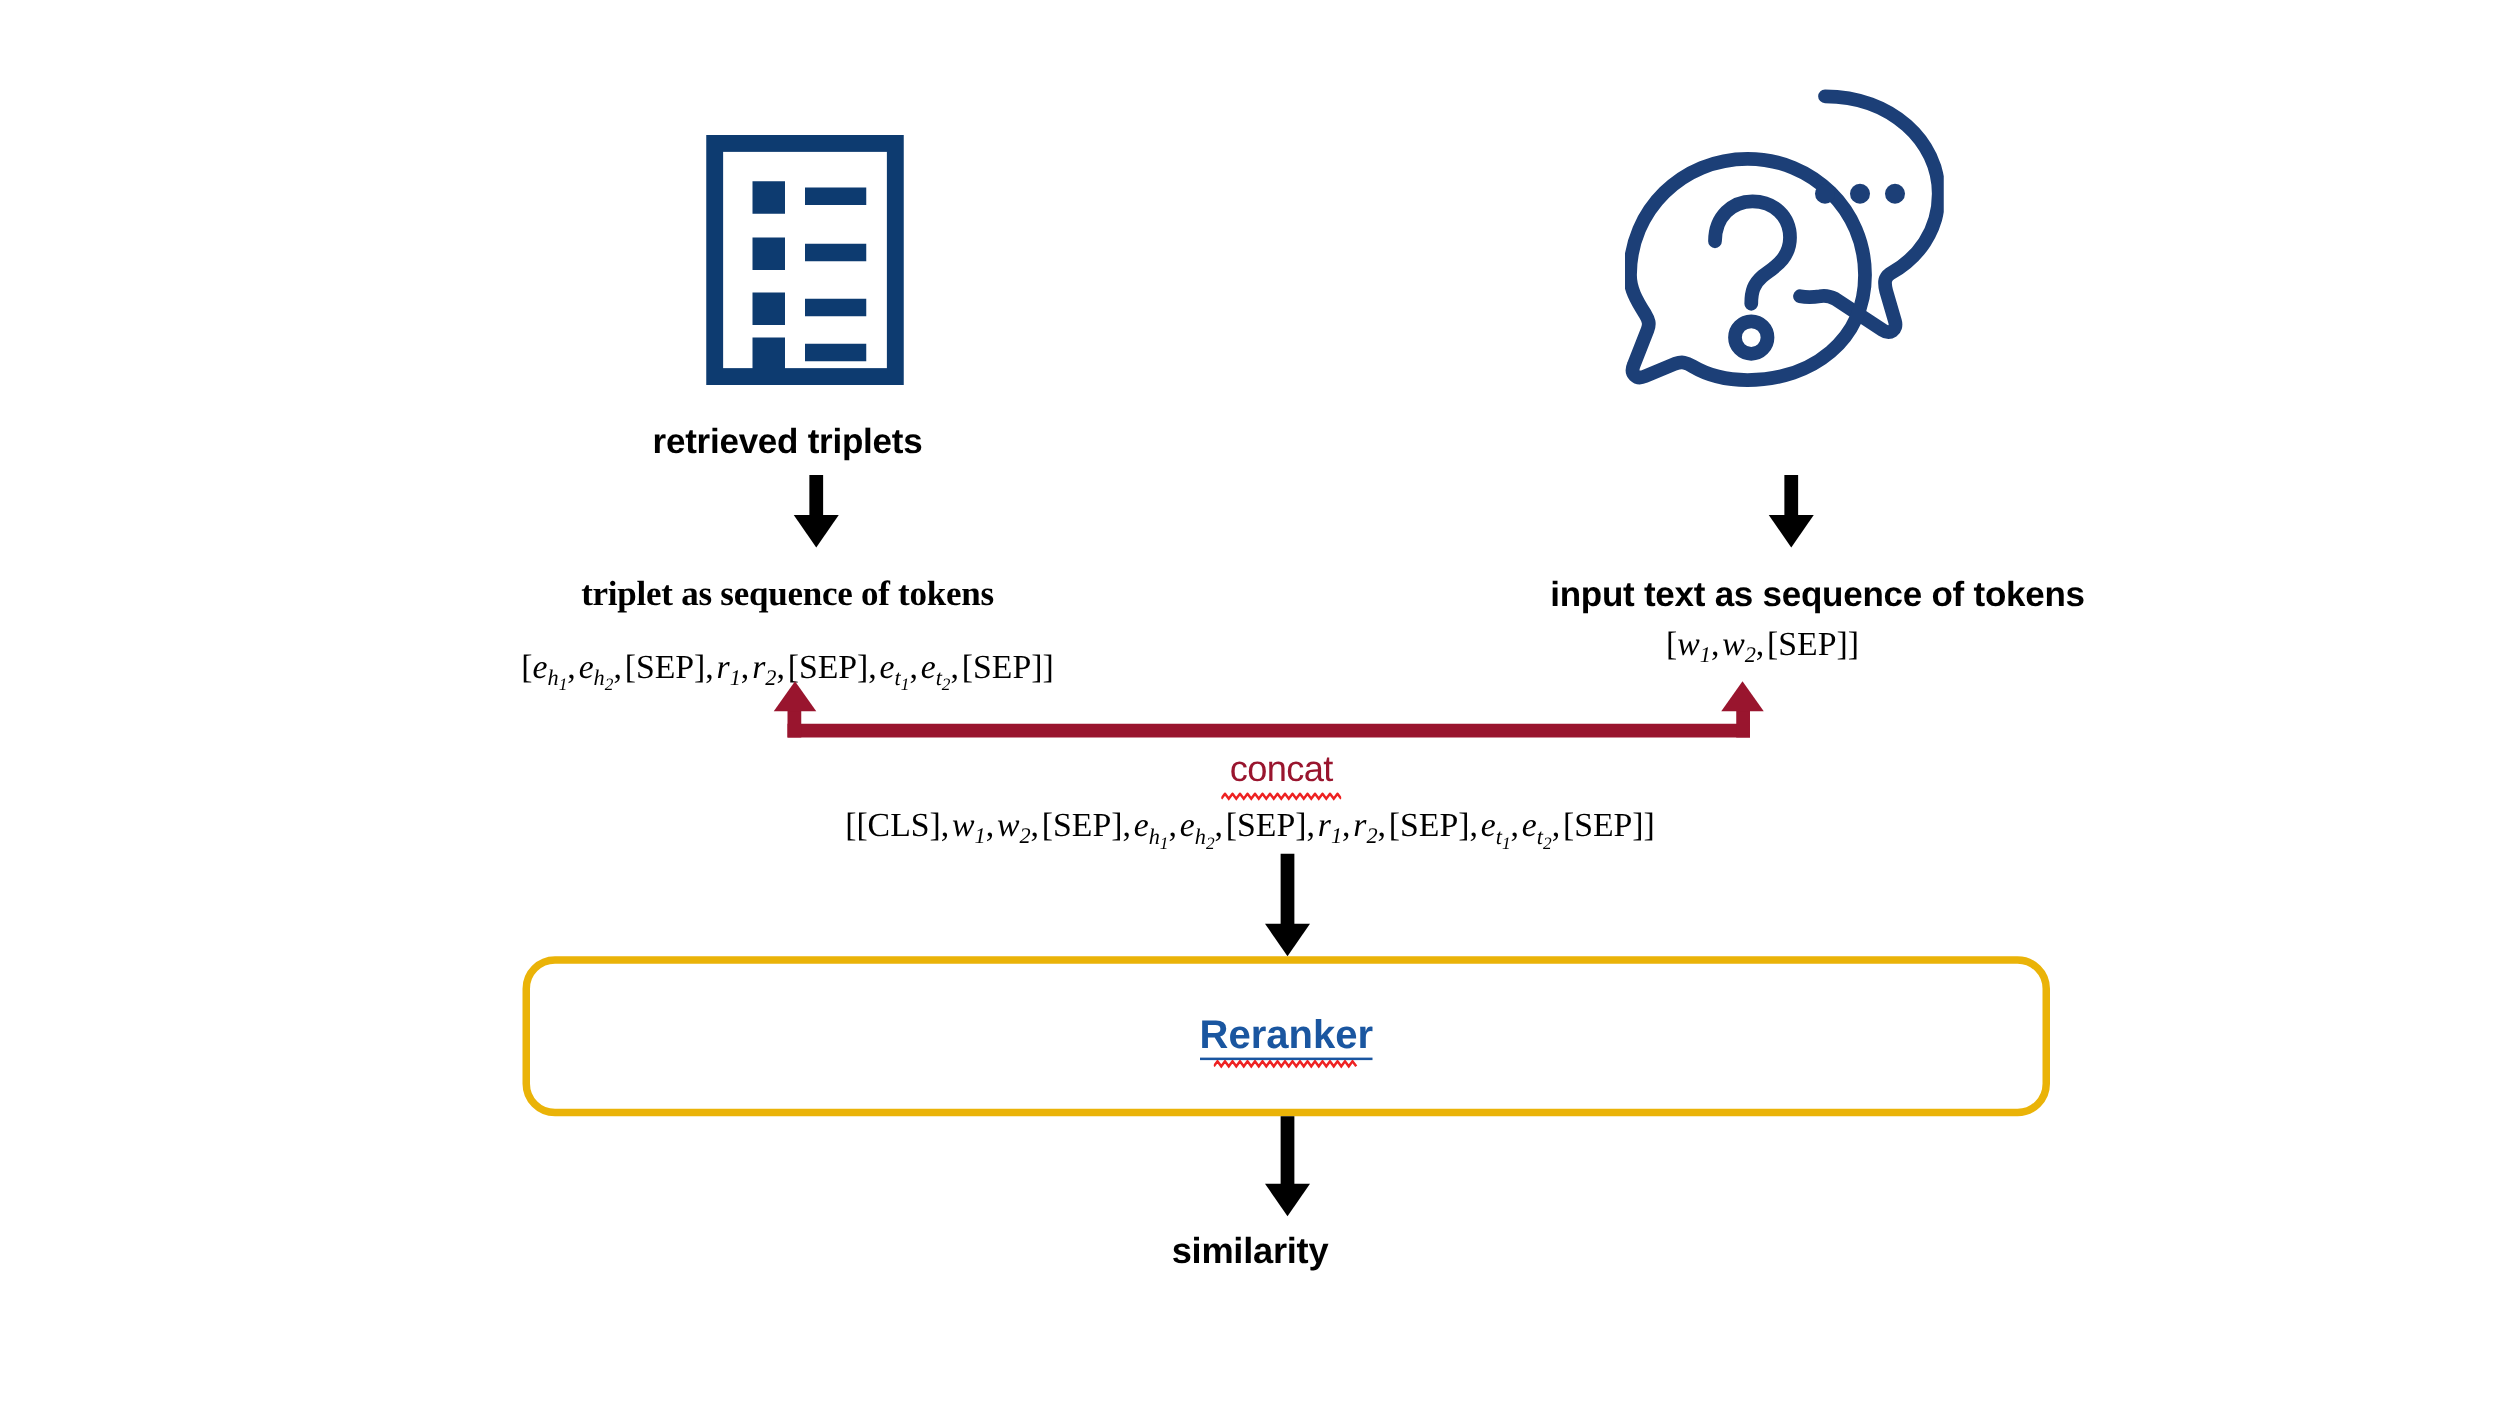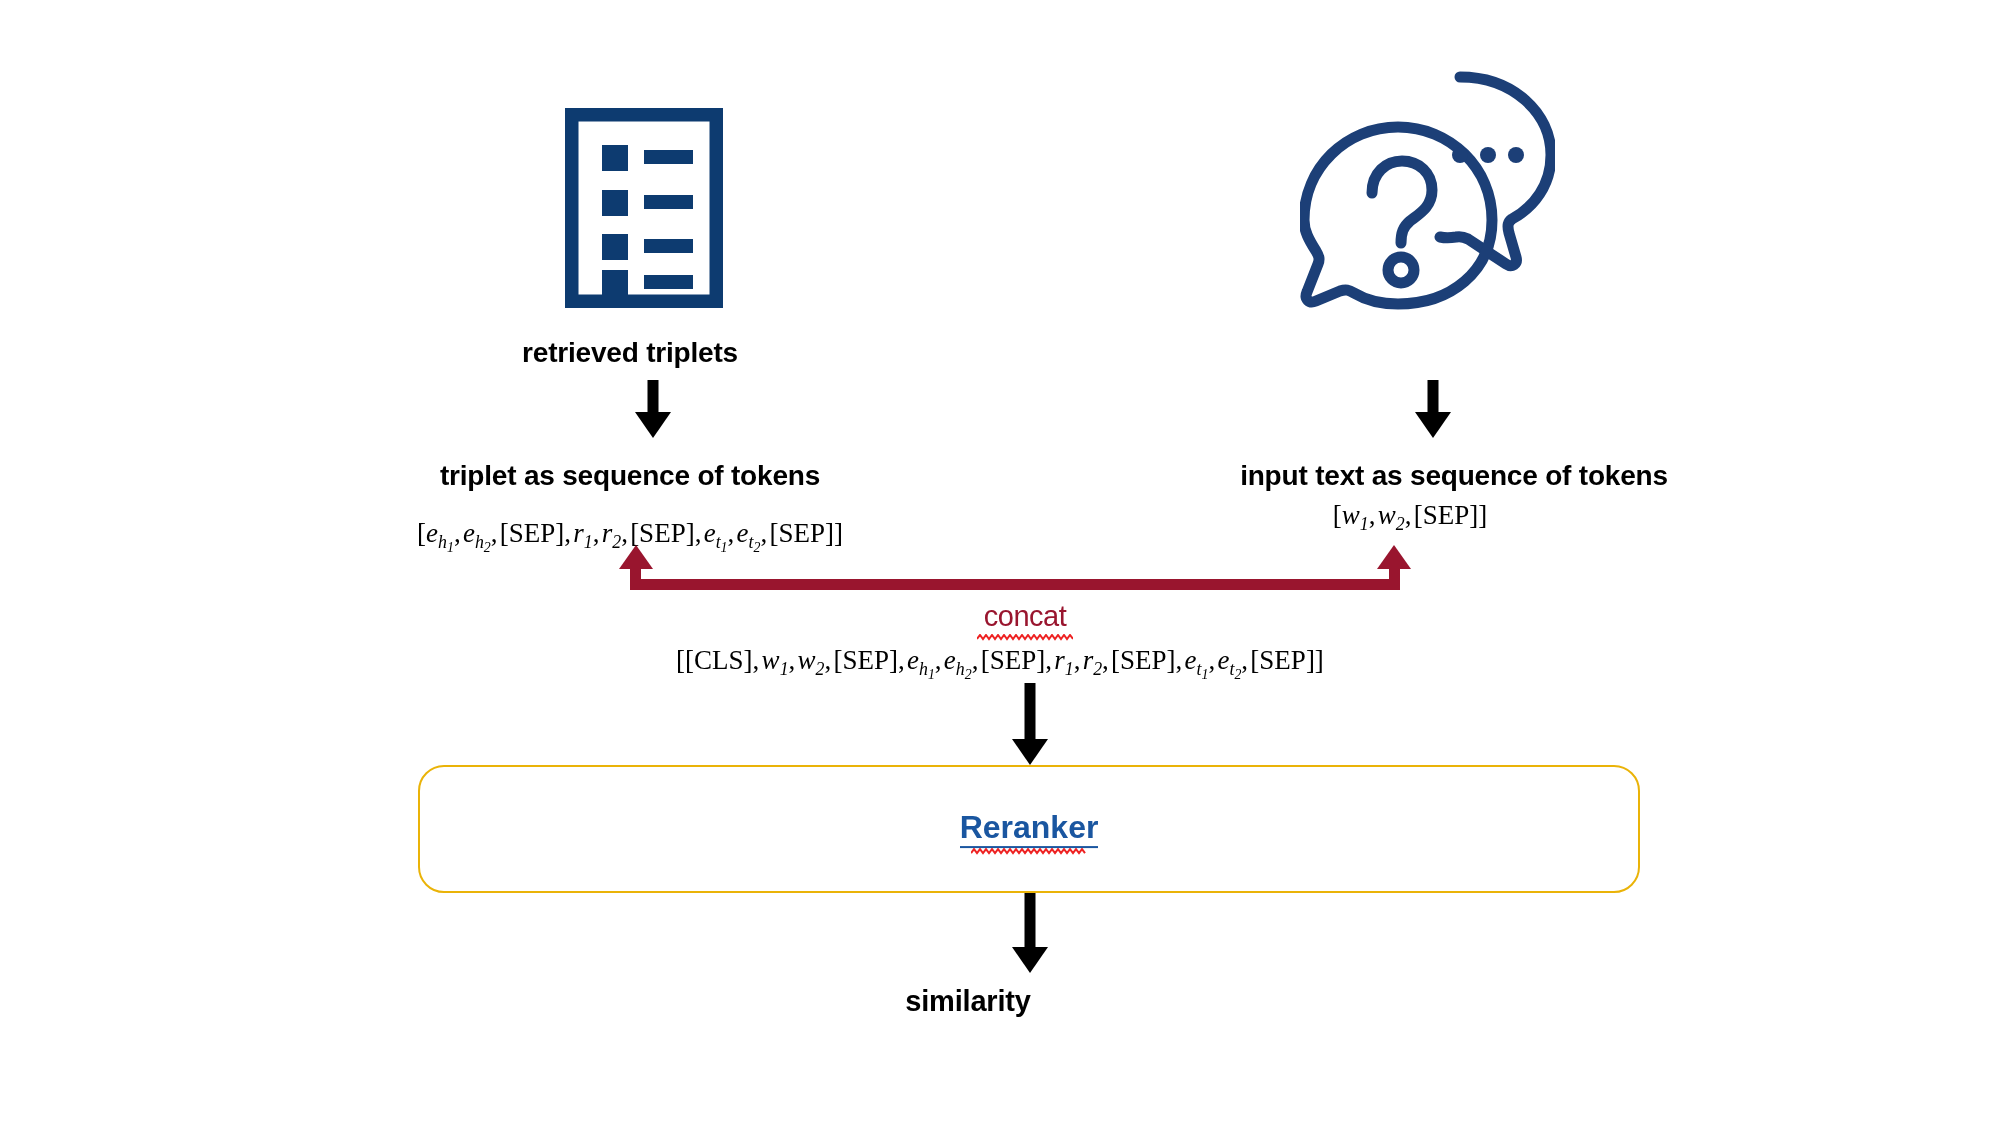--- a/index.html
+++ b/index.html
@@ -31,21 +31,21 @@
     text-align: center;
     white-space: nowrap;
     font-size: 27px;
     letter-spacing: -0.2px;
   }
   .src-label { top: 337px; font-size: 28px; }
   .src-label.left  { left: 380px; width: 500px; }
   .src-label.right { left: 1180px; width: 500px; }
 
   .seq-title { top: 460px; font-size: 28px; }
-  .seq-title.left  { left: 330px; width: 600px; }
+  .seq-title.left  { left: 330px; width: 600px; font-family: Liberation Serif, serif; }
   .seq-title.right { left: 1174px; width: 560px; }
 
   
   .math {
     font-family: "Liberation Serif", serif;
     color: #000000;
     text-align: center;
     white-space: nowrap;
     font-size: 27px;
   }
@@ -123,21 +123,21 @@
   .squiggle {
     display: block;
     margin: 1px auto 0 auto;
     height: 7px;
   }
 
   
   .reranker-box {
     left: 418px; top: 765px;
     width: 1222px; height: 128px;
-    border: 2px solid #eab308;
+    border: 6px solid #eab308;
     border-radius: 26px;
     box-sizing: border-box;
     background: #ffffff;
   }
   .reranker-inner {
     position: absolute;
     left: 0; right: 0; top: 50%;
     transform: translateY(-50%);
     text-align: center;
   }
@@ -153,21 +153,21 @@
   .reranker-sub {
     font-weight: bold;
     font-size: 30px;
     color: #1a56a0;
     line-height: 1.25;
     margin-top: 8px;
   }
 
   
   .similarity {
-    left: 768px; top: 985px; width: 400px;
+    left: 800px; top: 985px; width: 400px;
     font-size: 29px;
   }
 </style>
 </head>
 <body>
 
 <div id="canvas">
 
   <div class="abs doc-icon">
     <svg viewBox="0 0 158 200" width="158" height="200" aria-hidden="true">

